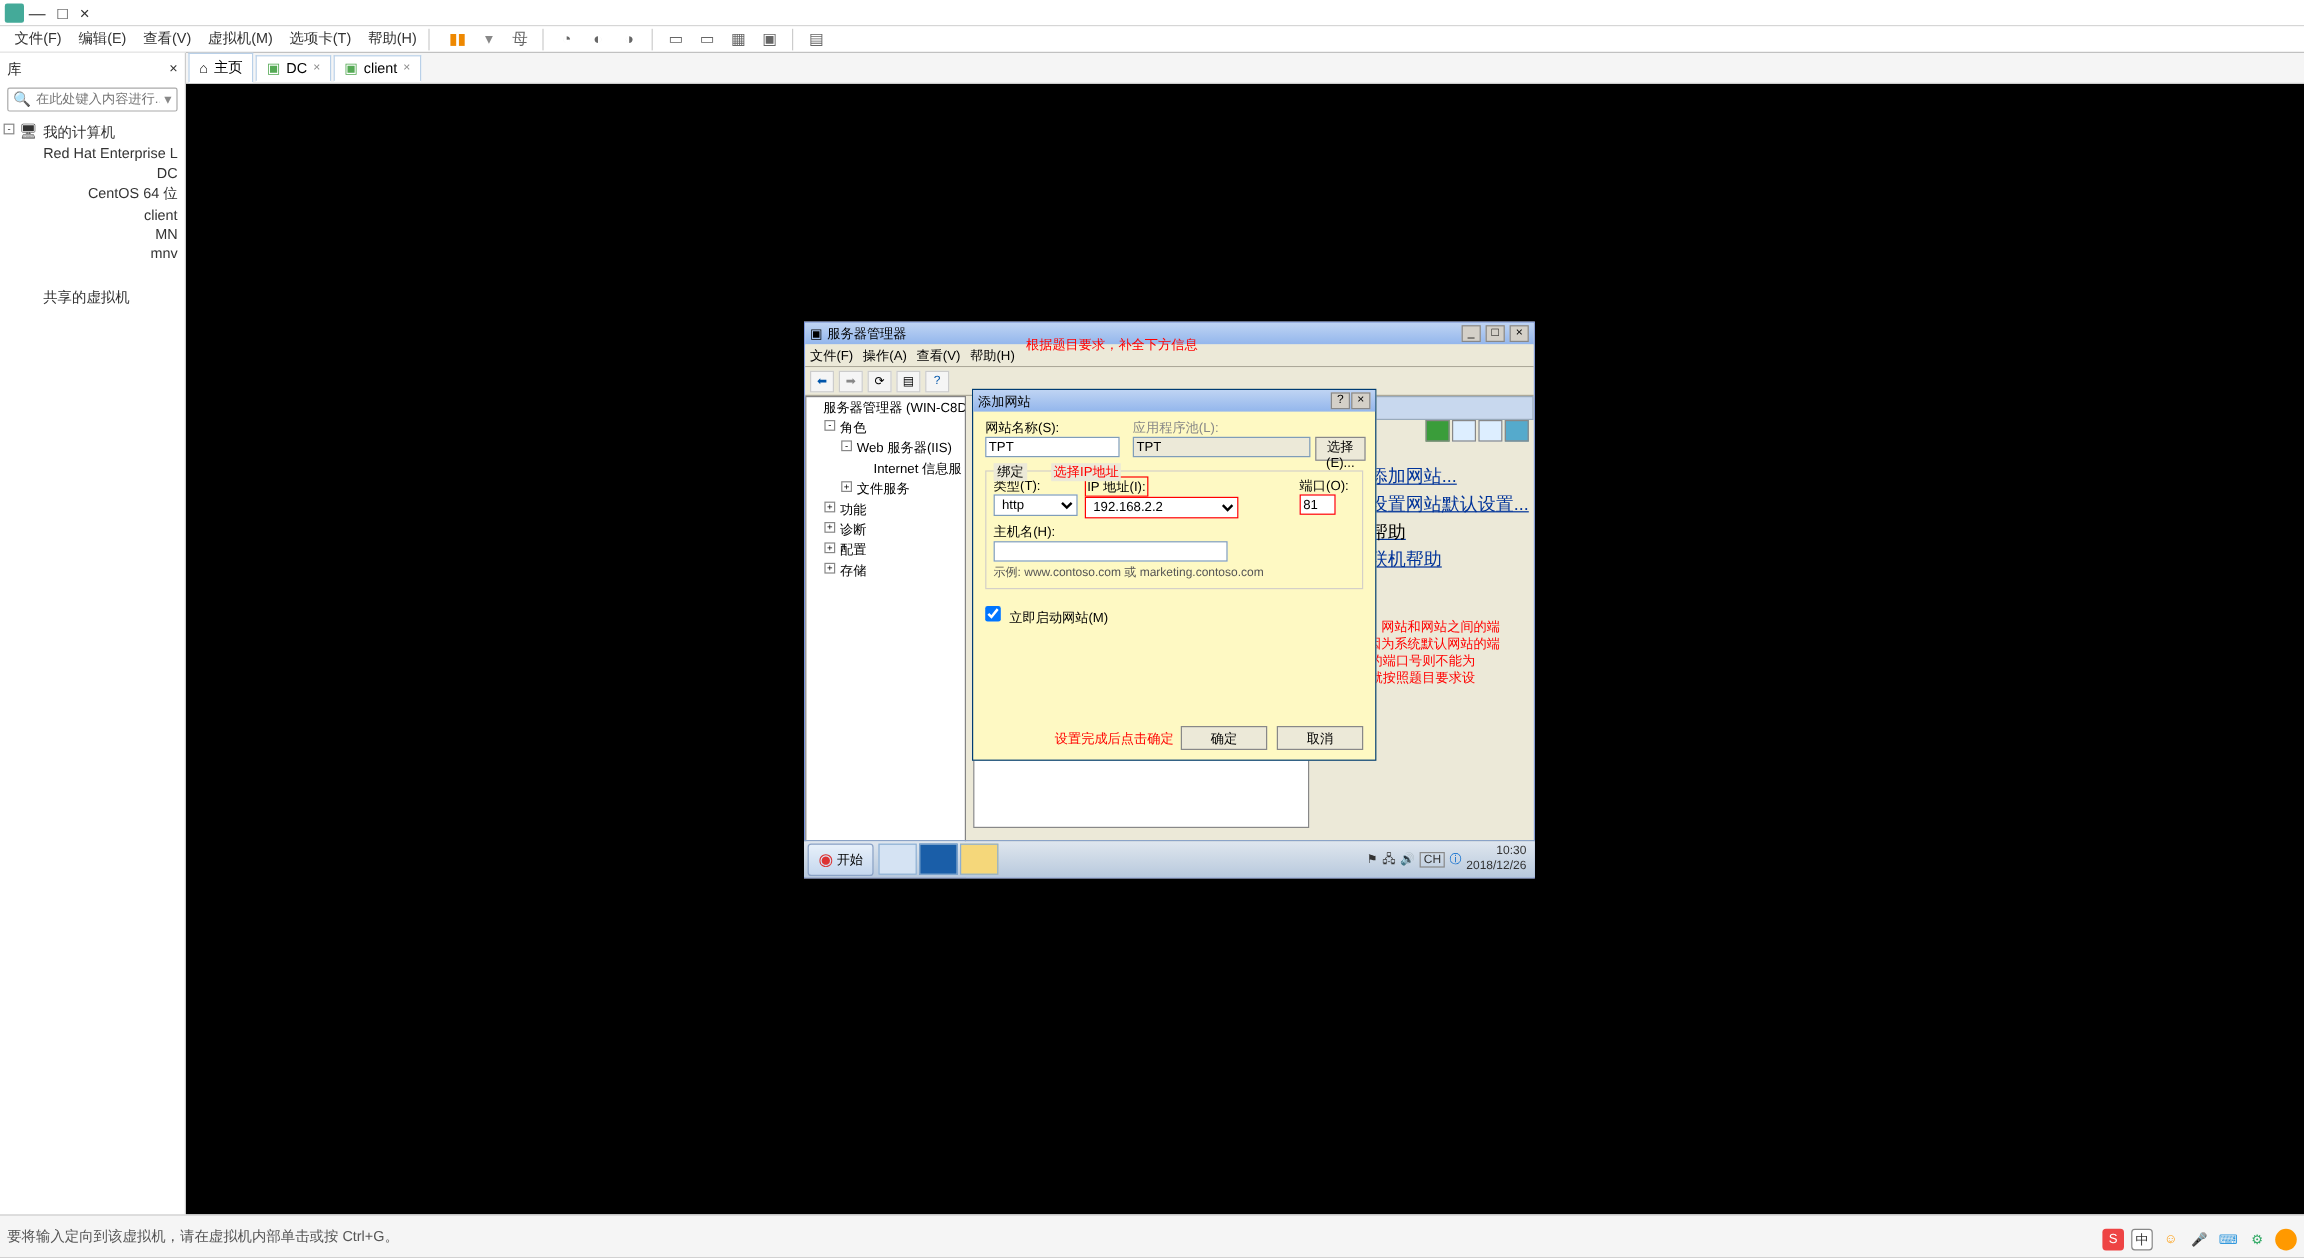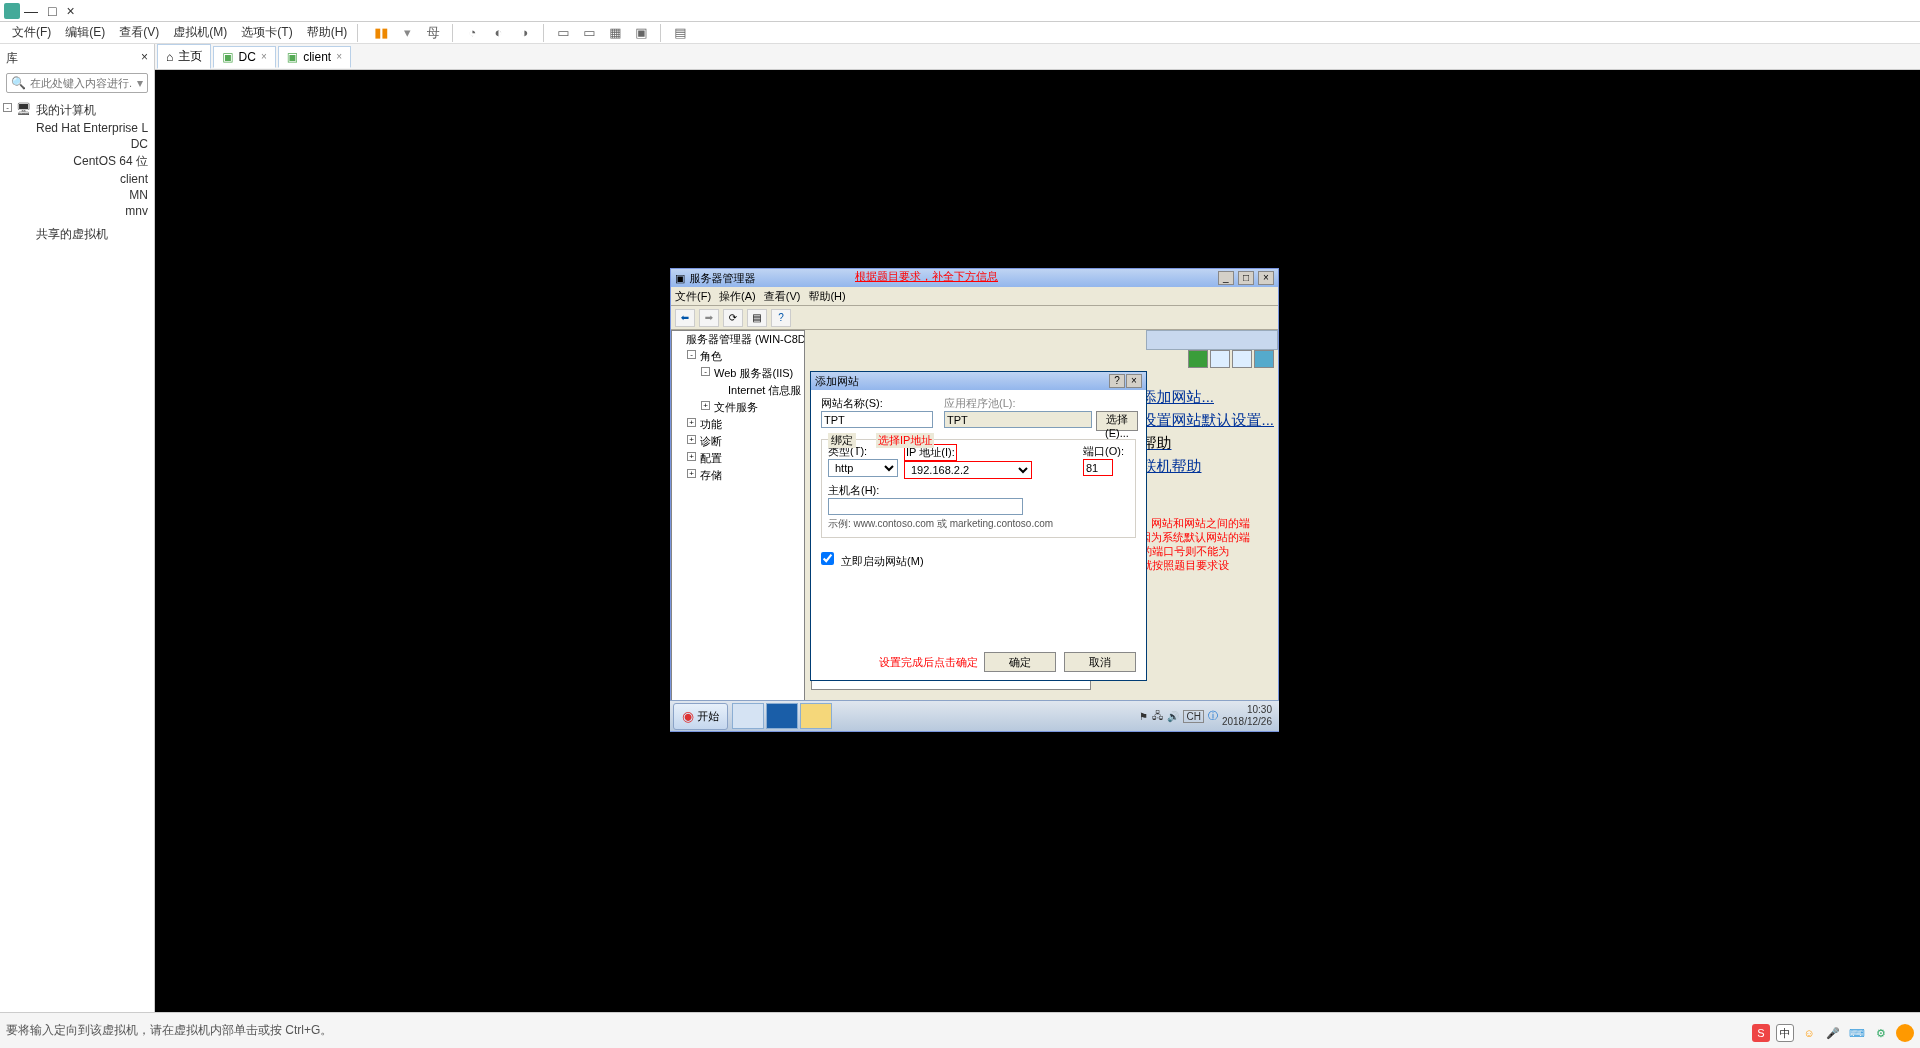--- a/index.html
+++ b/index.html
@@ -54,31 +54,31 @@
 .sm-tree .l3 { padding-left:56px; }
 .sm-right { flex:1; background:#ece9d8; position:relative; }
 .sm-right-toolbar { position:absolute; top:20px; right:4px; display:flex; gap:2px;}
 .sm-right-toolbar .btn { width:20px; height:18px; border:1px solid #888; background:#ddeeff; }
 .sm-actions { position:absolute; right:4px; top:56px; font-size:15px; color:#003399;text-decoration:underline; }
 .sm-actions div { padding:2px 0; }
 .sm-viewtabs { position:absolute; bottom:3px; left:280px; display:flex; }
 .sm-viewtabs .vt { border:1px solid #888; background:#ece9d8; padding:2px 8px; font-size:11px; display:flex; align-items:center; gap:3px;}
 .sm-scroll { position:absolute; bottom:2px; left:0; width:134px; height:16px; background:#ece9d8; border:1px solid #aca899; }
 .sm-scroll2 { position:absolute; bottom:2px; left:138px; width:136px; height:16px; background:#ece9d8; border:1px solid #aca899; }
-.sm-note-top { position:absolute; top:0px; left:184px; color:#f00; font-size:11px;text-decoration:underline; }
+.sm-note-top { position:absolute; top:11px; left:184px; color:#f00; font-size:11px; }
 
 
 .guest-taskbar { position:absolute; left:515px; top:630px; width:609px; height:31px; background:linear-gradient(#dfe6ee,#b8c9dd); border-top:1px solid #8ba3c7; display:flex; align-items:center; font-size:11px;}
 .start-btn { height:27px; padding:0 8px; background:linear-gradient(#e7f0fa,#c5d7ee); border:1px solid #8ba3c7; border-radius:3px; margin:0 3px; display:flex; align-items:center; gap:3px; }
 .tb-item { width:32px; height:26px; border:1px solid #8baed3; background:#d5e3f3; margin:0 1px; }
 .tb-tray { margin-left:auto; display:flex; align-items:center; gap:4px; padding:0 4px; font-size:10px; color:#333;}
 .tb-clock { text-align:right; line-height:12px; padding-right:3px;}
 
 
-.dialog { position:absolute; left:655px; top:254px; width:337px; height:310px; background:#ffffff; border:1px solid #003c74; font-size:11px; z-index:10;margin-top:47px; }
+.dialog { position:absolute; left:655px; top:254px; width:337px; height:310px; background:#fef9c3; border:1px solid #003c74; font-size:11px; z-index:10; }
 .dlg-title { height:18px; background:linear-gradient(#bfd4f3,#93b6ec); display:flex; align-items:center; padding:0 4px; color:#000; font-size:11px;}
 .dlg-title .t { flex:1; }
 .dlg-title .b { width:16px; height:14px; background:#d4d0c8; border:1px solid #888; text-align:center; line-height:12px; font-size:10px; margin-left:1px;}
 .dlg-body { padding: 6px 10px; }
 .dlg-row { margin-bottom:2px; }
 .dlg-label { font-size:11px; color:#000; }
 .dlg-input { border:1px solid #7f9db9; background:#fff; height:17px; font-size:11px; padding:0 2px; }
 .dlg-btn { border:1px solid #888; background:#ece9d8; height:20px; padding:0 8px; font-size:11px; }
 .fieldset { border:1px solid #d4d0c8; padding:4px 6px 6px; margin-top:4px; position:relative;}
 .fieldset .legend { position:absolute; top:-7px; left:6px; background:#ece9d8; padding:0 3px; font-size:11px;}
@@ -151,21 +151,21 @@
         <span style="position:absolute;left:-1px;top:2px;border:1px solid #888;width:9px;height:9px;font-size:8px;line-height:7px;text-align:center;">-</span>
         <span style="position:absolute;left:12px;">🖥</span>
         <span style="padding-left:14px;">我的计算机</span>
       </div>
       <div class="tree-item l1"><span>Red Hat Enterprise L</span></div>
       <div class="tree-item l1"><span>DC</span></div>
       <div class="tree-item l1"><span>CentOS 64 位</span></div>
       <div class="tree-item l1"><span>client</span></div>
       <div class="tree-item l1"><span>MN</span></div>
       <div class="tree-item l1"><span>mnv</span></div>
-      <div class="tree-item root" style="margin-top:6px;">
+      <div class="tree-item root" style="margin-top:20px;">
         <span style="padding-left:14px;">共享的虚拟机</span>
       </div>
     </div>
   </div>
 
   <div class="vmware-content">
     <div class="vmware-tabs">
       <div class="vmware-tab">
         <span>⌂</span>
         <span>主页</span>

